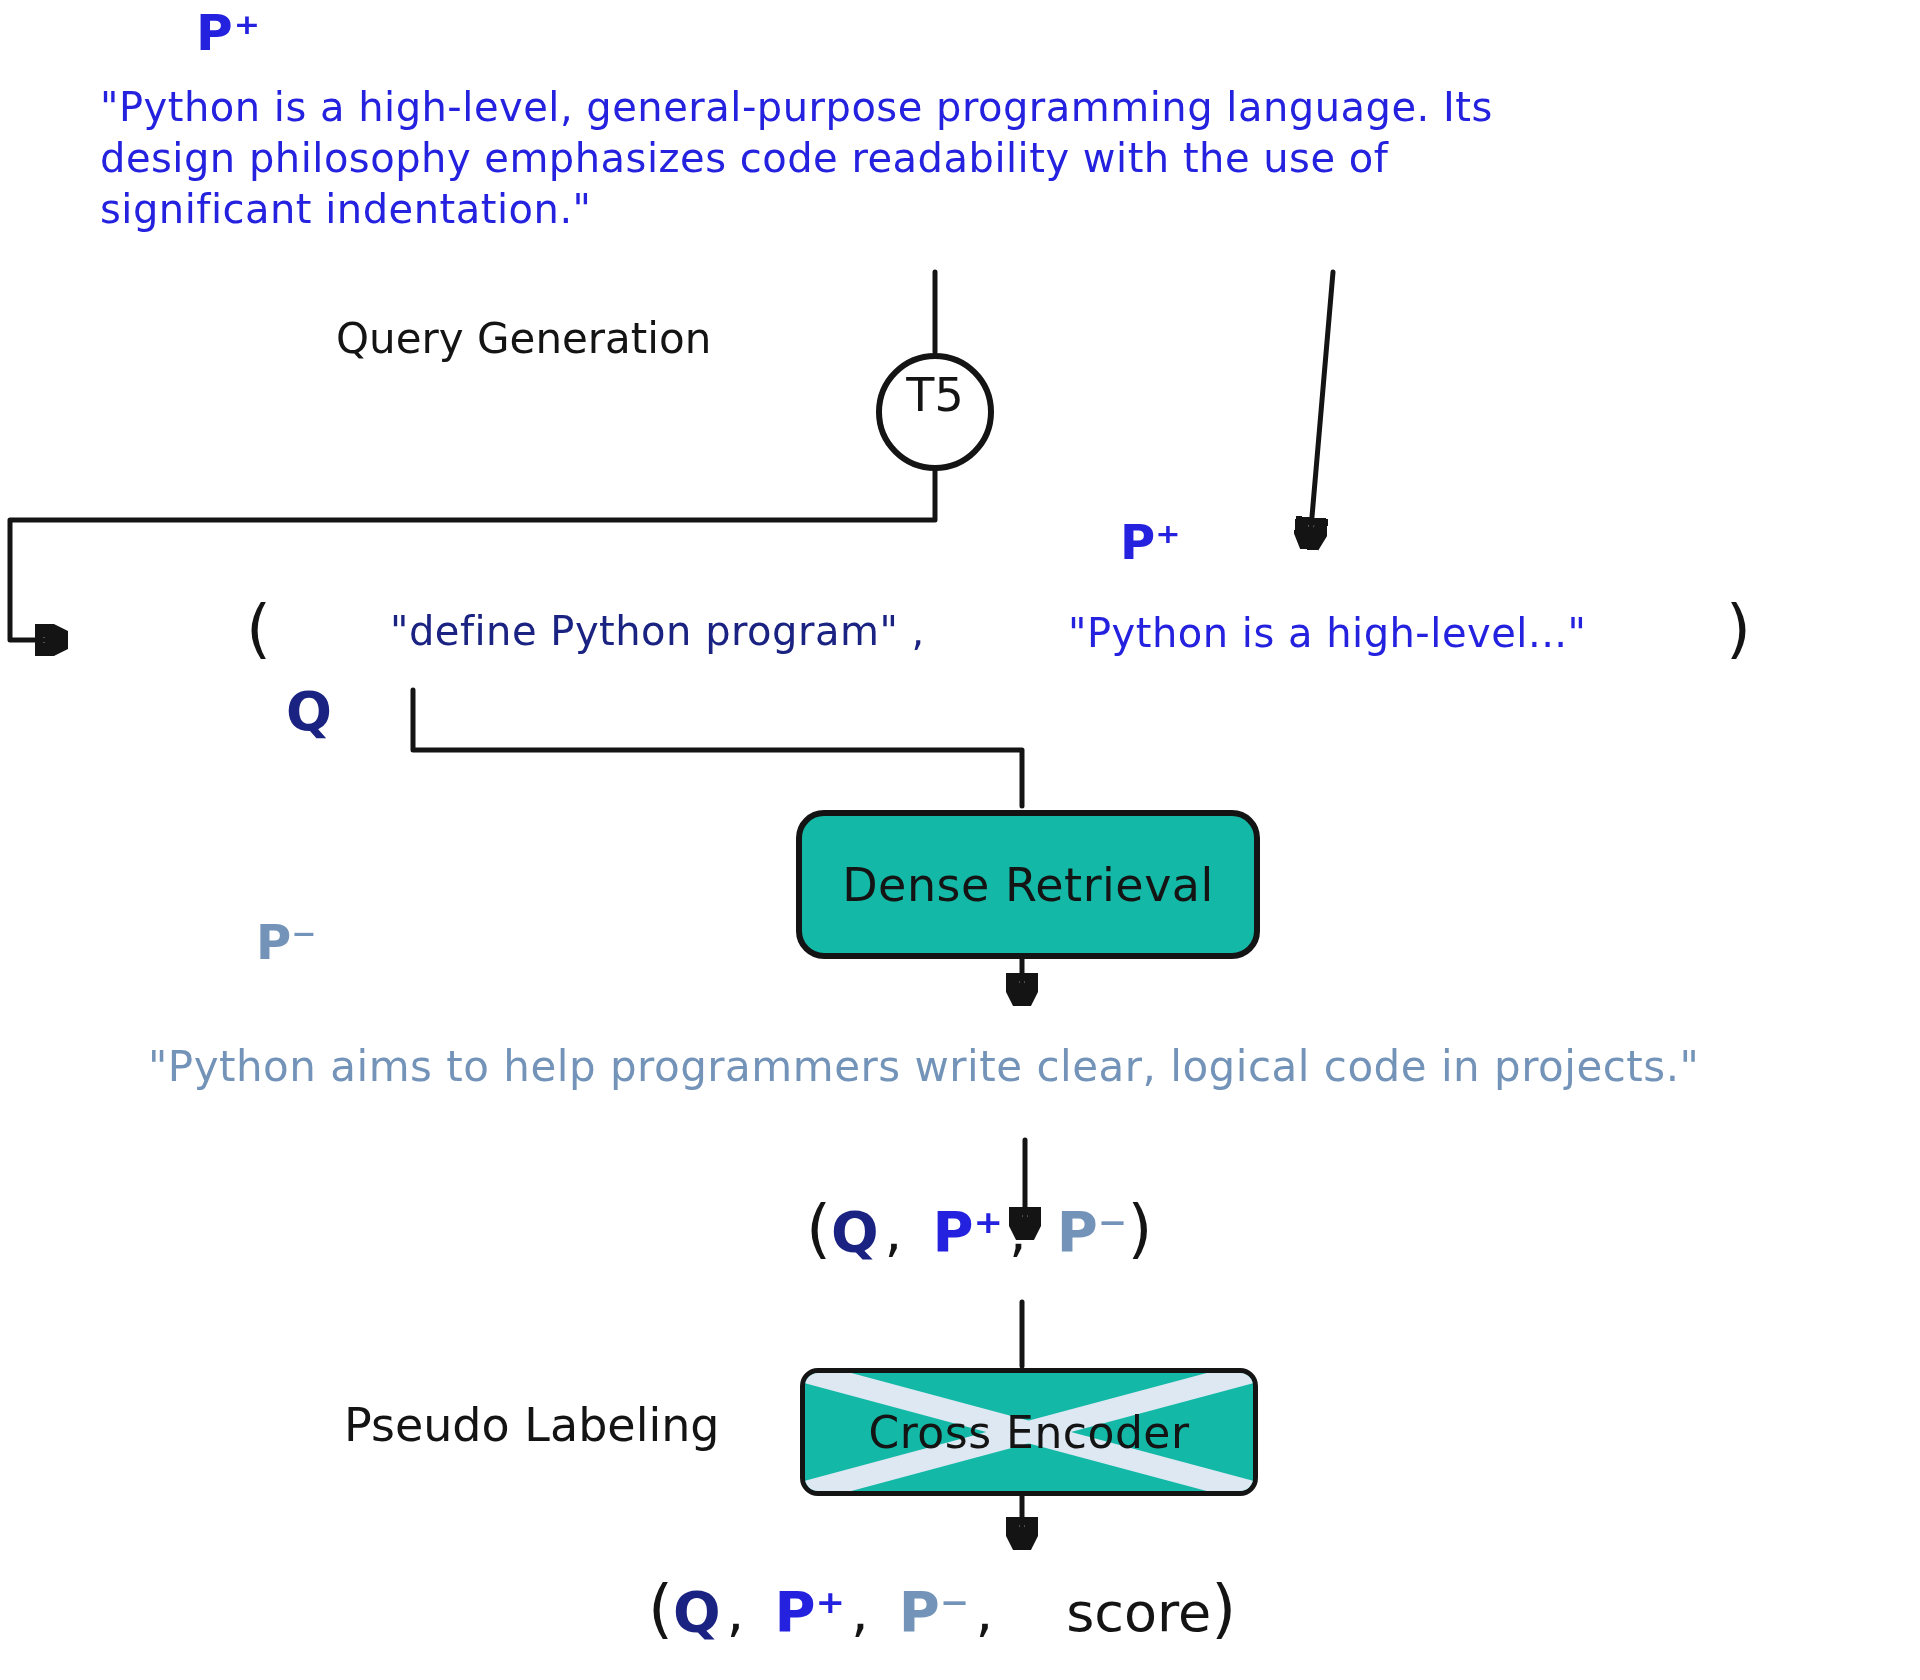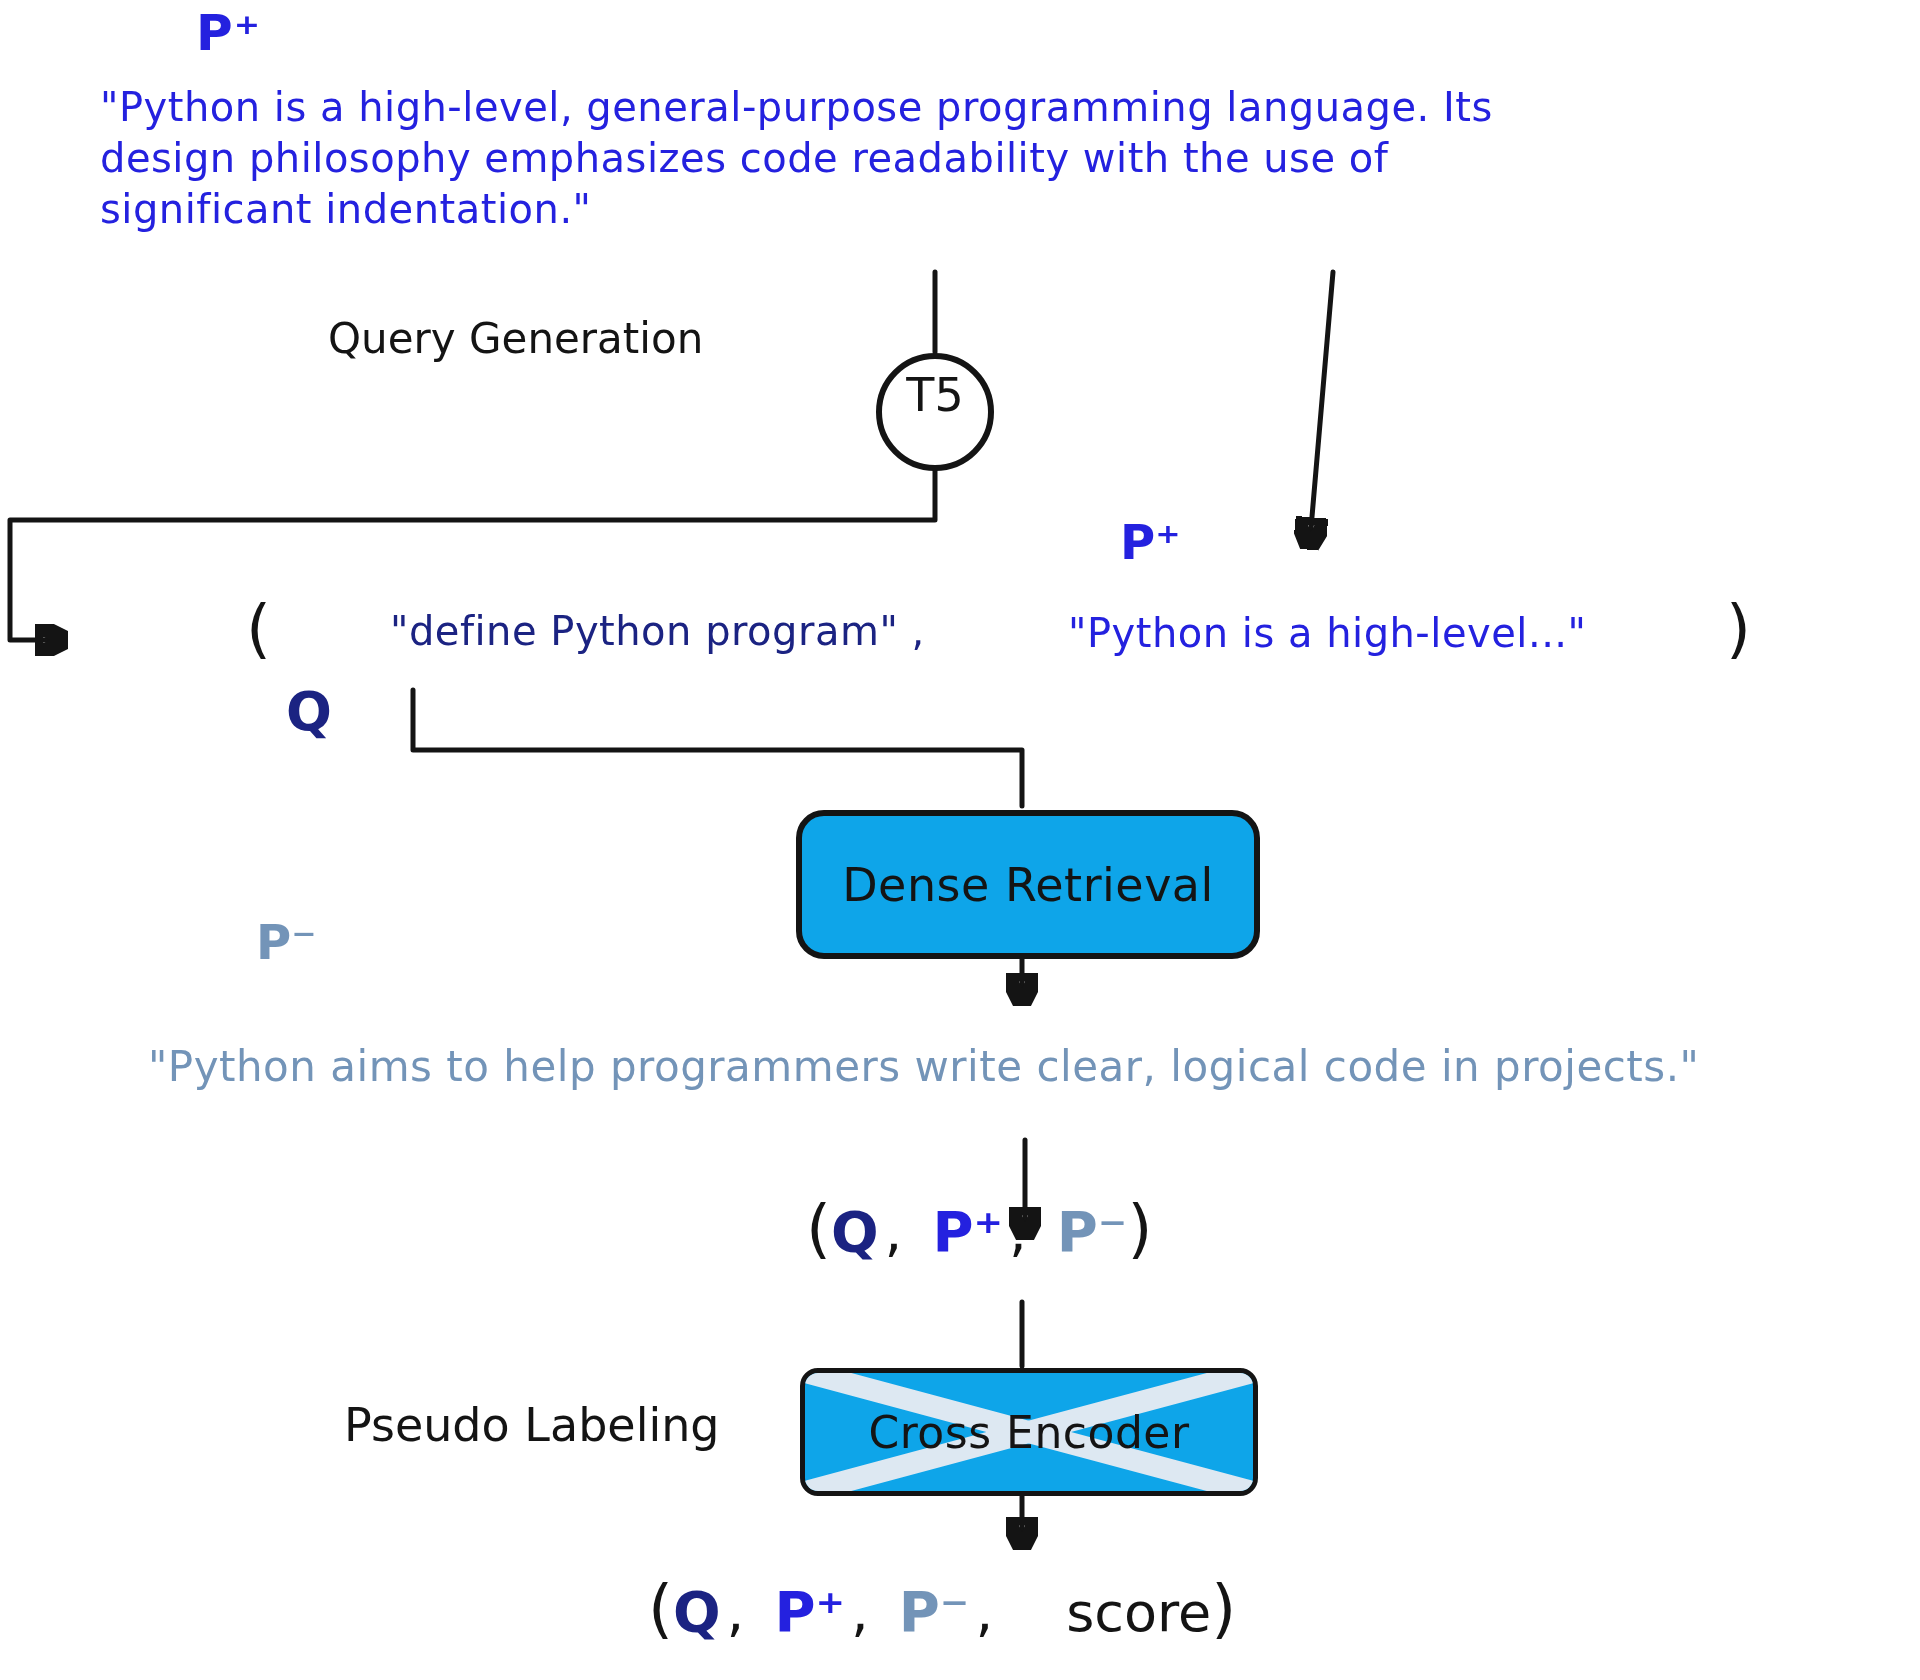--- a/index.html
+++ b/index.html
@@ -16,21 +16,21 @@
   .steel{color:var(--steel);}
   .bold{font-weight:700;}
   .pre{white-space:pre-line;}
 
   .passage{font-size:40px;line-height:51px;letter-spacing:.5px;}
   .plabel{font-size:50px;font-weight:700;letter-spacing:1px;}
   .steptext{font-size:44px;line-height:60px;}
 
   .box{
     position:absolute;display:flex;align-items:center;justify-content:center;
-    background:#0ea5e9;border:6px solid var(--ink);border-radius:28px;
+    background:#14b8a6;border:6px solid var(--ink);border-radius:28px;
     font-size:46px;letter-spacing:.5px;
   }
   #cross-encoder-box{border-width:5px;border-radius:24px;font-size:44px;overflow:hidden;}
   .x-line{
     position:absolute;left:50%;top:50%;width:480px;height:22px;
     background:var(--xmark);border-radius:11px;z-index:0;
   }
   .x-line.a{transform:translate(-50%,-50%) rotate(15deg);}
   .x-line.b{transform:translate(-50%,-50%) rotate(-15deg);}
   .box .box-label{position:relative;z-index:1;}
@@ -61,21 +61,21 @@
     <path d="M 1022 1302 V 1366"></path>
     <path d="M 1022 1490 V 1540" marker-end="url(#ah)"></path>
     <circle cx="935" cy="412" r="56"></circle>
   </svg>
 
   <div class="abs plabel blue" style="left:196px;top:4px;">P⁺</div>
   <div class="abs passage pre blue" style="left:100px;top:82px;width:1400px;">"Python is a high-level, general-purpose programming language. Its
 design philosophy emphasizes code readability with the use of
 significant indentation."</div>
 
-  <div class="abs" style="left:328px;top:314px;font-size:42px;text-align:center;">Query Generation</div>
+  <div class="abs" style="left:336px;top:314px;font-size:42px;text-align:center;">Query Generation</div>
   <div class="abs" style="left:879px;top:368px;width:112px;text-align:center;font-size:46px;">T5</div>
 
   <div class="abs" style="left:246px;top:592px;font-size:64px;">(</div>
   <div class="abs navy" style="left:390px;top:608px;font-size:40px;letter-spacing:.5px;">"define Python program" ,</div>
   <div class="abs navy bold" style="left:286px;top:680px;font-size:54px;">Q</div>
   <div class="abs blue bold" style="left:1120px;top:514px;font-size:48px;">P⁺</div>
   <div class="abs blue" style="left:1068px;top:610px;font-size:40px;letter-spacing:.5px;">"Python is a high-level..."</div>
   <div class="abs" style="left:1726px;top:592px;font-size:64px;">)</div>
 
   <div class="box" id="dense-retrieval-box" style="left:796px;top:810px;width:452px;height:137px;">

